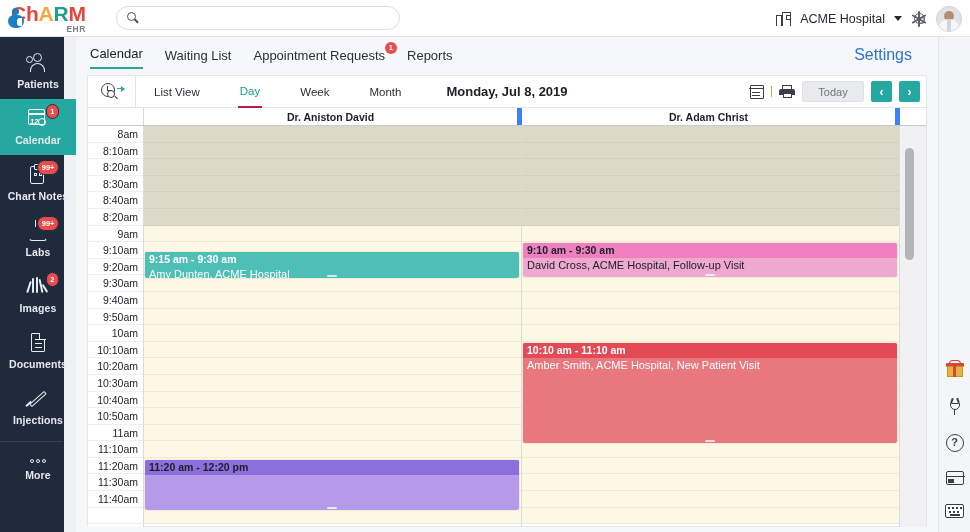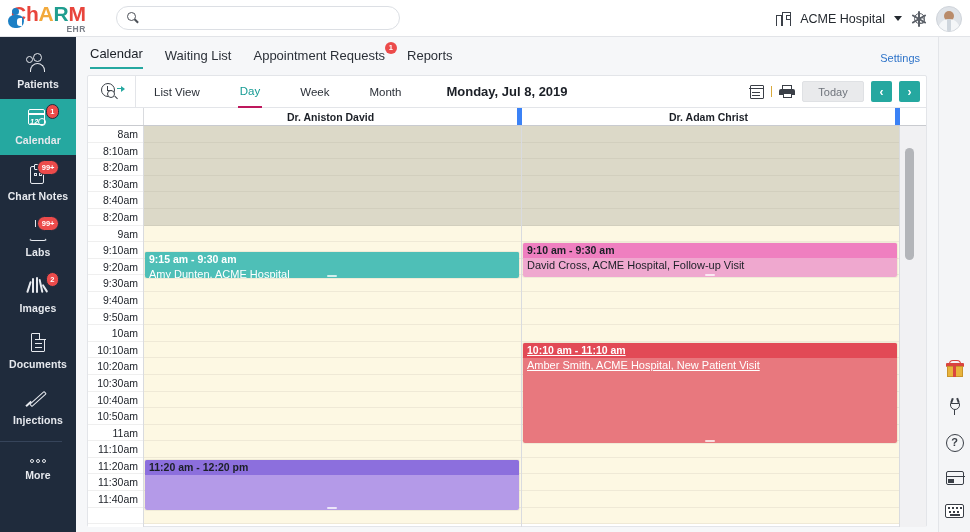--- a/index.html
+++ b/index.html
@@ -62,21 +62,21 @@
       background:#dfe3e8; border:1px solid #cfd4da; }
   .avatar .head { position:absolute; left:50%; top:4px; margin-left:-5px; width:10px; height:10px;
       border-radius:50%; background:#b98b6a; }
   .avatar .coat { position:absolute; left:50%; bottom:0; margin-left:-11px; width:22px; height:12px;
       border-radius:11px 11px 0 0; background:#f4f6f8; }
   .avatar .coat:after { content:""; position:absolute; left:50%; margin-left:-2px; top:0;
       width:4px; height:12px; background:#cfd6dd; }
 
   
   .sidebar {
-    position:absolute; left:0; top:37px; width:76px; height:495px; background:#1f2b3c;
+    position:absolute; left:0; top:37px; width:64px; height:495px; background:#1f2b3c;
     display:flex; flex-direction:column; padding-top:6px;
   }
   .side-item { width:76px; height:56px; display:flex; flex-direction:column;
      align-items:center; justify-content:center; color:#e6e9ee; cursor:pointer; position:relative; }
   .side-item.active { background:#25a8a0; }
   .side-label { font-size:10.5px; font-weight:bold; margin-top:4px; letter-spacing:0.1px;}
   .side-icon { position:relative; width:24px; height:22px; }
   .badge { position:absolute; background:#ec4b4b; color:#fff; border-radius:9px;
      font-size:7.5px; font-weight:bold; line-height:1; padding:2.5px 3.5px; top:-4px; right:-9px;
      border:1px solid #1f2b3c; }
@@ -113,21 +113,21 @@
   .ic-more b { width:4px; height:4px; border:1px solid #e6e9ee; border-radius:50%;}
 
   
   .main { position:absolute; left:76px; top:37px; width:862px; height:495px; background:#f6f7f9; }
 
   .tabs { height:32px; display:flex; align-items:flex-end; padding-left:14px; gap:22px; position:relative;}
   .tab { font-size:13px; color:#2b3038; padding-bottom:6px; cursor:pointer; position:relative; }
   .tab.active { color:#1b1f26; font-weight:normal; border-bottom:2.5px solid #25a8a0; }
   .tab .tbadge { position:absolute; top:-6px; right:-12px; background:#ec4b4b; color:#fff;
       border-radius:8px; font-size:7.5px; font-weight:bold; padding:2px 4px; line-height:1;}
-  .settings-link { position:absolute; right:18px; bottom:5px; font-size:11px; color:#2f74c9; cursor:pointer;}
+  .settings-link { position:absolute; right:26px; bottom:5px; font-size:16px; color:#2f74c9; cursor:pointer;}
 
   .card { position:absolute; left:11px; top:38px; width:840px; height:452px; background:#fff;
       border:1px solid #e3e5e9; border-radius:2px; }
 
   .toolbar { height:32px; display:flex; align-items:center; border-bottom:1px solid #e3e5e9; position:relative;}
   .tb-iconcell { width:48px; height:32px; display:flex; align-items:center; justify-content:center;
       border-right:1px solid #e3e5e9;}
   .clocksearch { position:relative; width:22px; height:18px; }
   .clocksearch .cring { position:absolute; left:0; top:0; width:14px; height:14px; border:1.5px solid #3a3f47; border-radius:50%;}
   .clocksearch .hand { position:absolute; left:6.5px; top:3px; width:1.3px; height:5px; background:#3a3f47;}
@@ -505,21 +505,21 @@
                 <div class="slot open"></div>
                 <div class="slot open"></div>
                 <div class="slot open"></div>
                 <div class="slot open"></div>
                 <div class="slot open"></div>
                 <div class="appt" style="top: 117px; height: 34px; background: rgb(239, 168, 207); color: rgb(27, 31, 38);">
                   <div class="ahead" style="background: rgb(239, 127, 192);">9:10 am - 9:30 am</div>
                   <div class="abody">David Cross, ACME Hospital, Follow-up Visit</div>
                   <div class="handle"></div>
                 </div>
-                <div class="appt" style="top: 217px; height: 100px; background: rgb(232, 120, 126); color: rgb(255, 255, 255); text-decoration: underline;">
+                <div class="appt" style="top: 217px; height: 100px; background: rgb(232, 120, 126); color: rgb(255, 255, 255);">
                   <div class="ahead" style="background: rgb(226, 74, 86);">10:10 am - 11:10 am</div>
                   <div class="abody">Amber Smith, ACME Hospital, New Patient Visit</div>
                   <div class="handle"></div>
                 </div>
               </div>
           </div>
           <div class="scrollpad">
             <div class="scrollthumb"></div>
           </div>
         </div>

